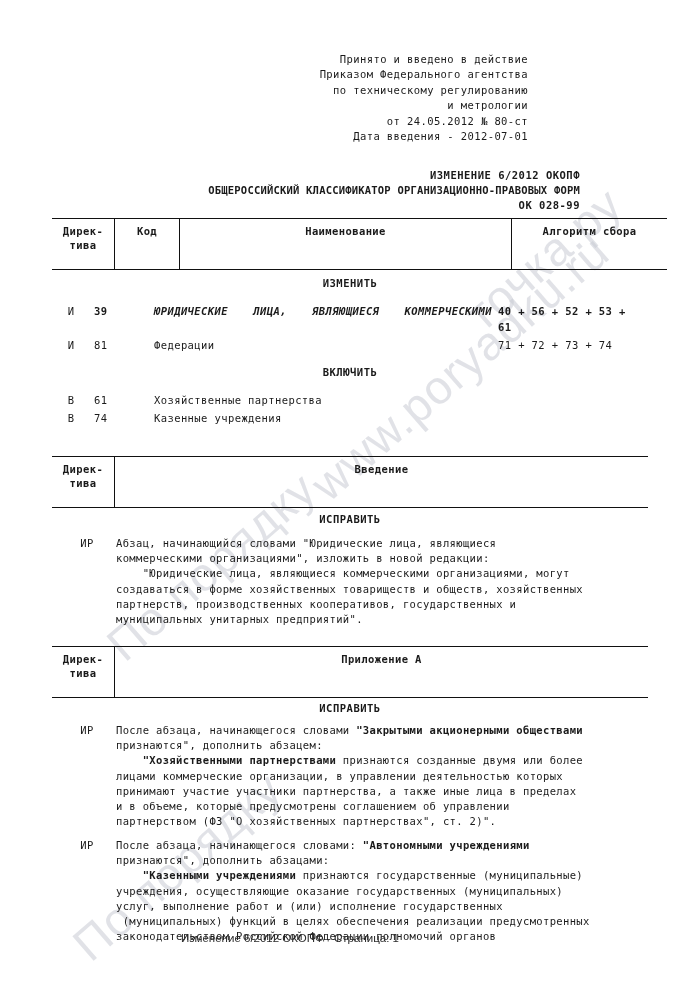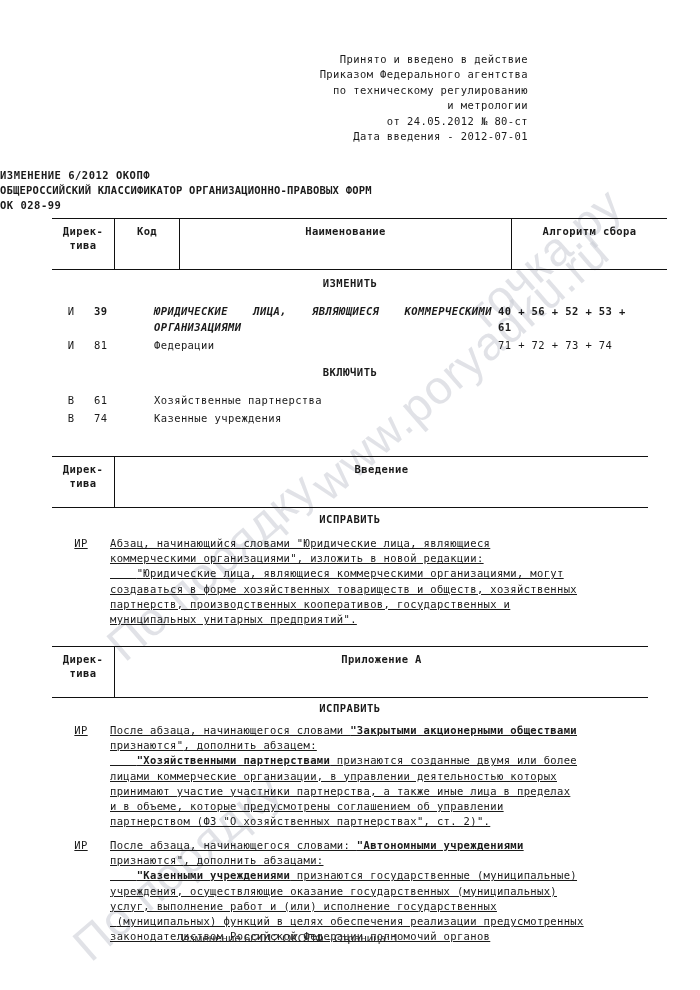--- a/index.html
+++ b/index.html
@@ -66,21 +66,21 @@
     text-align: right;
     font-size: 10.5px;
     letter-spacing: .4px;
   }
 
   
   #doc-title {
     position: absolute;
     left: 0; right: 0;
     top: 168px;
-    text-align: left;
+    text-align: right;
     font-weight: bold;
     font-size: 10.5px;
     line-height: 15px;
     letter-spacing: .5px;
   }
   #doc-title .line2 { letter-spacing: .2px; }
 
   
   .sec-table {
     position: absolute;
@@ -147,26 +147,25 @@
   .cr-name.justify {
     text-align: justify;
     text-align-last: justify;
   }
   .cr-name.justify span { display: block; font-style: italic; }
   .cr-name.justify span.last { text-align-last: left; }
 
   
   .para-block {
     position: absolute;
-    left: 52px;
+    left: 58px;
     width: 596px;
     font-size: 10.5px;
     line-height: 15.2px;
     letter-spacing: .35px;
-    text-decoration: underline;
   }
   .para-row { display: flex; align-items: flex-start; }
   .pr-dir {
     flex: 0 0 58px;
     text-align: center;
     padding-top: 0;
   }
   .pr-body { flex: 1 1 auto; }
   .pr-body .ln { white-space: pre-wrap; }
   .pr-body .ln b { font-weight: bold; }
@@ -225,21 +224,20 @@
     </table>
 
   <div class="action-head" style="top:277px;">ИЗМЕНИТЬ</div>
 
   <div class="code-rows" style="top:303px;">
     <div class="code-row bold">
       <div class="cr-dir">И</div>
       <div class="cr-code">39</div>
       <div class="cr-name justify">
         <span>ЮРИДИЧЕСКИЕ ЛИЦА, ЯВЛЯЮЩИЕСЯ КОММЕРЧЕСКИМИ</span>
-        <span class="last">ОРГАНИЗАЦИЯМИ</span>
       </div>
       <div class="cr-alg">
         <span>40 + 56 + 52 + 53 +</span><br>
         <span>61</span>
       </div>
     </div>
     <div class="code-row">
       <div class="cr-dir">И</div>
       <div class="cr-code">81</div>
       <div class="cr-name">Федерации</div>

